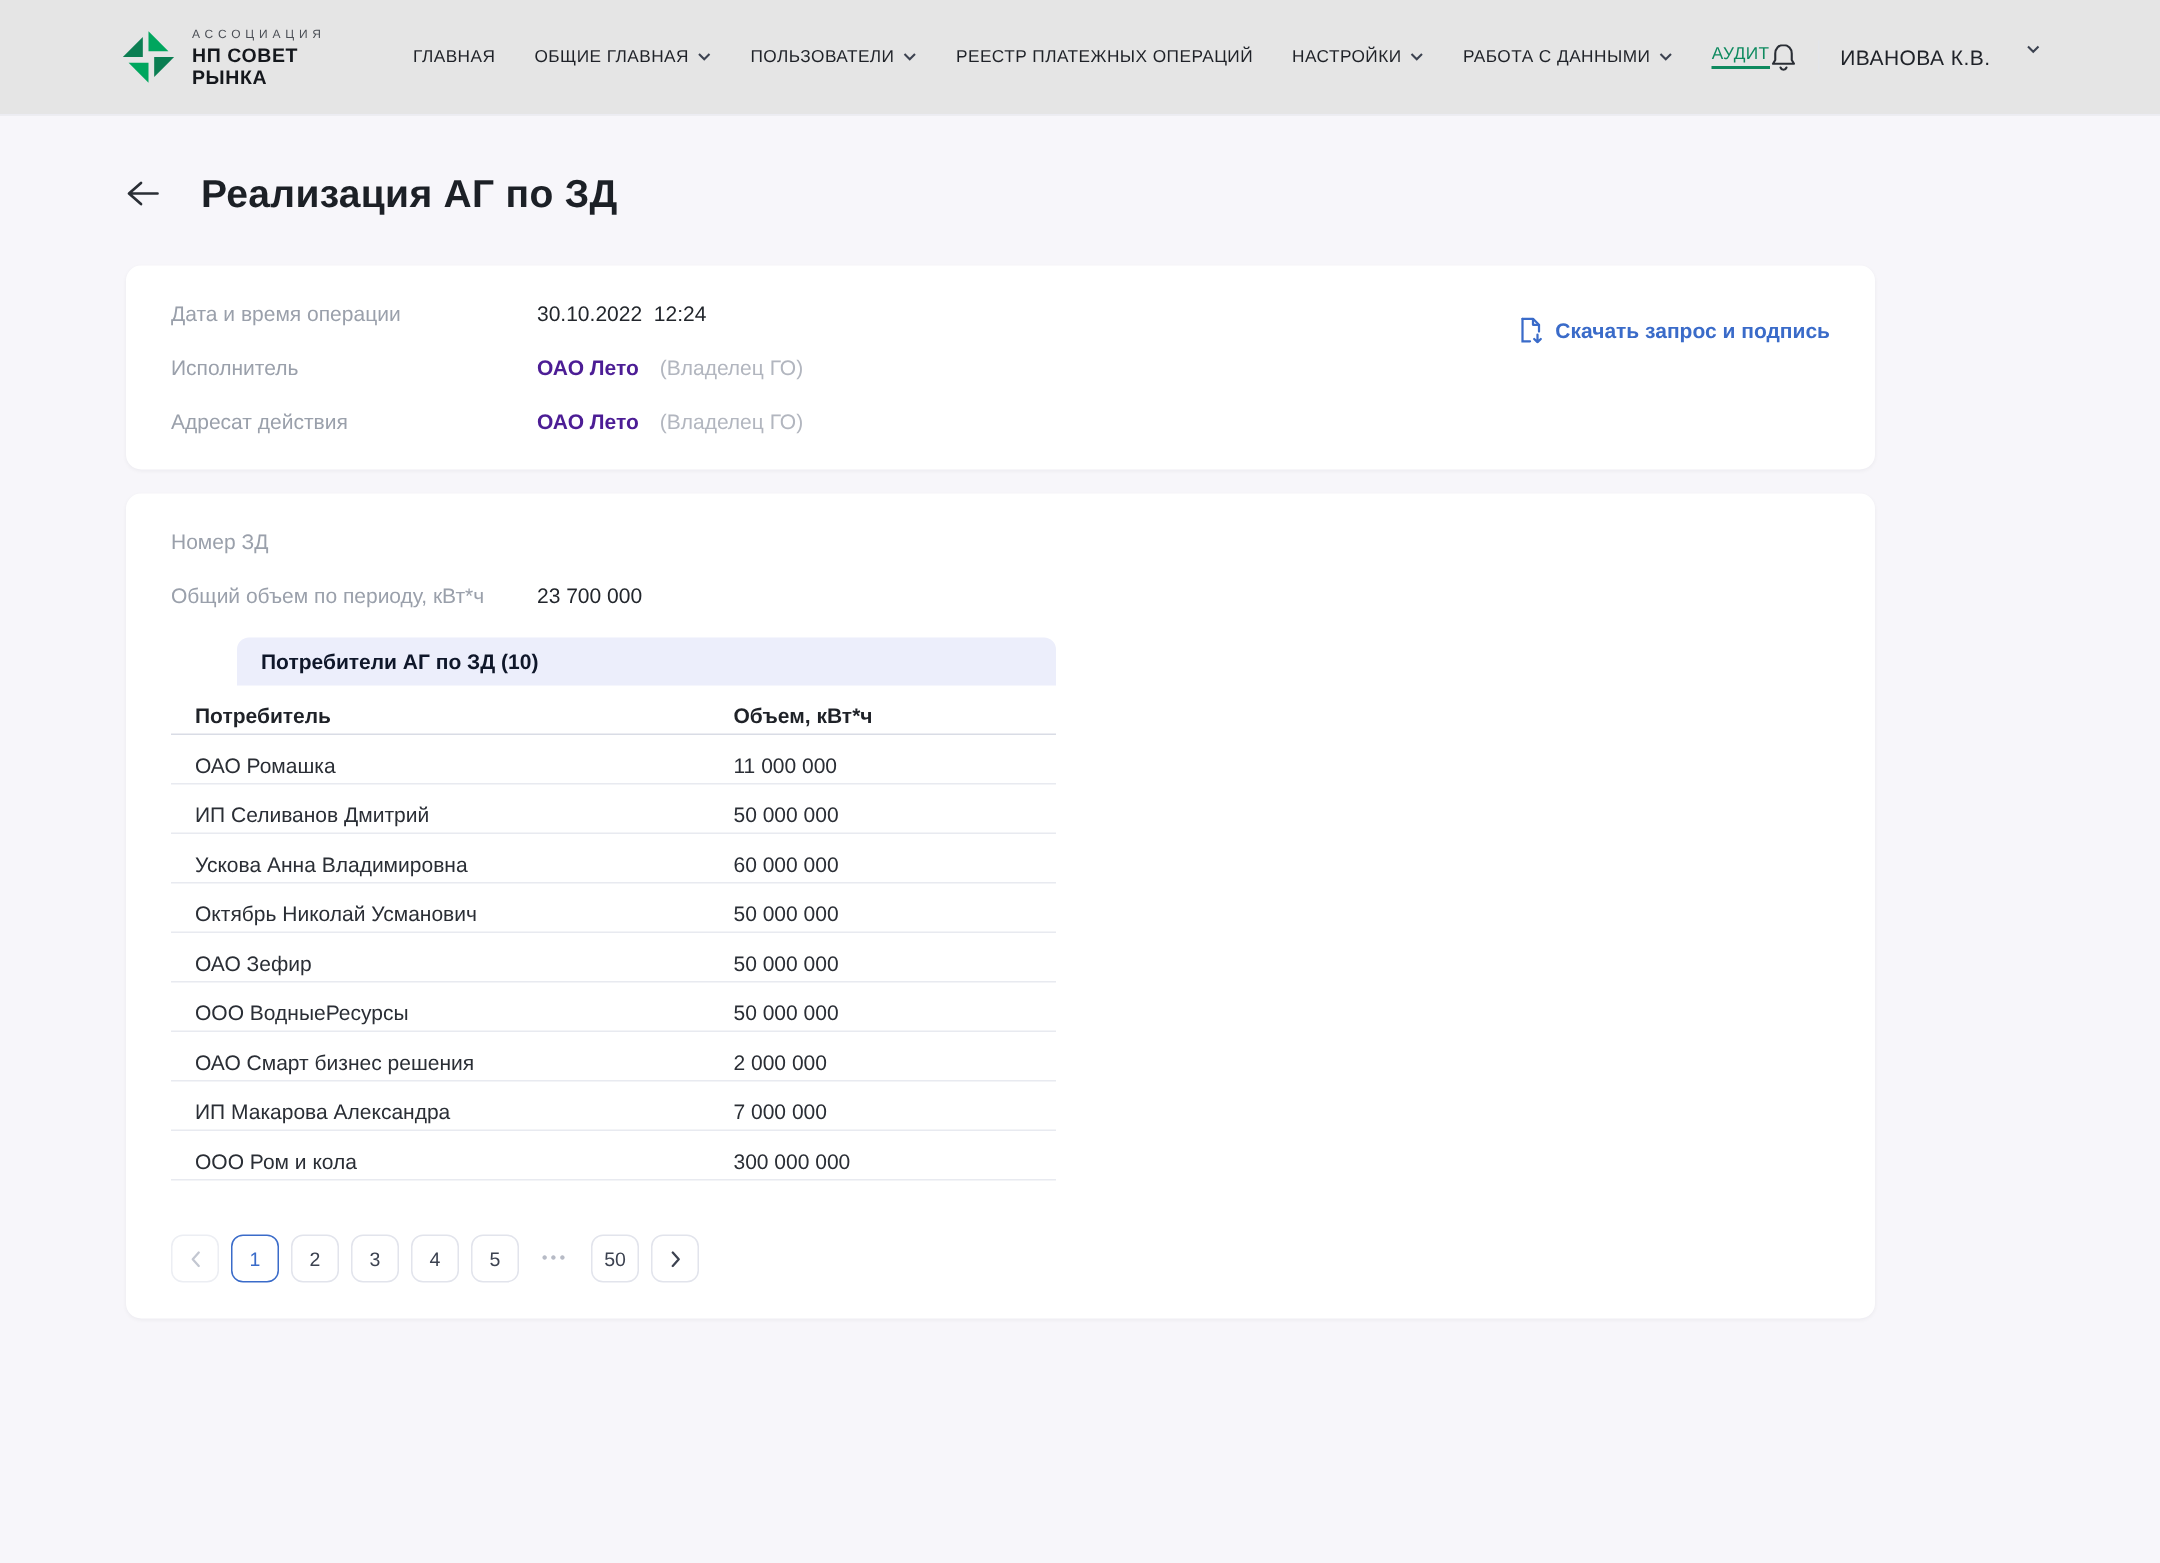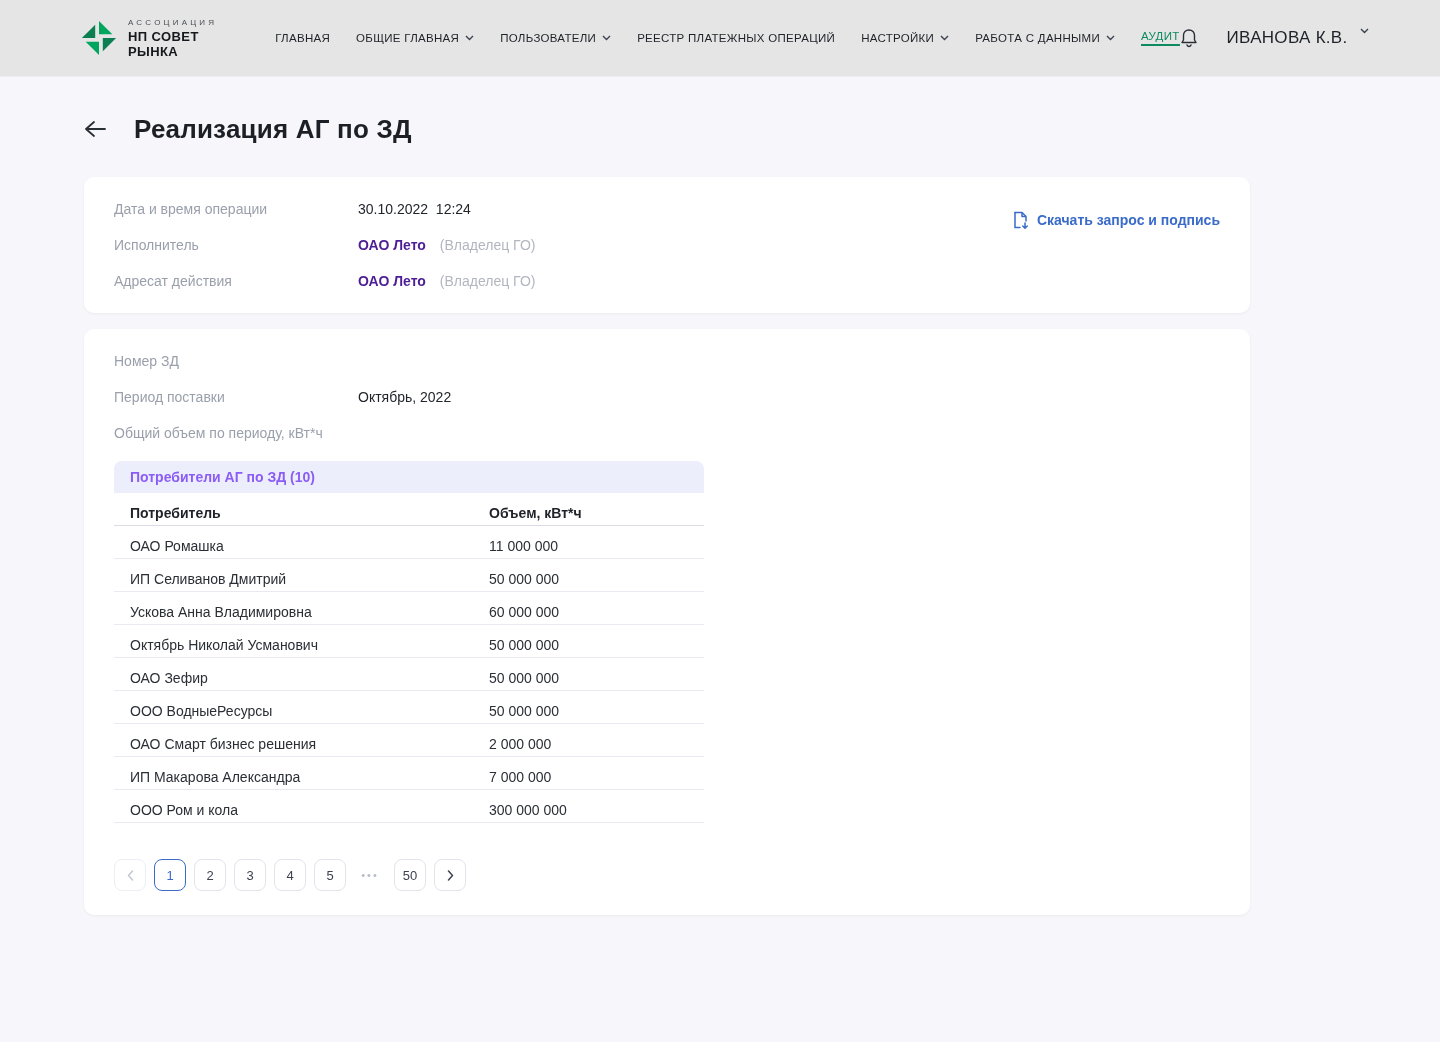--- a/index.html
+++ b/index.html
@@ -41,22 +41,22 @@
     color: #0e8a5f;
     border-bottom: 2px solid #0e8a5f;
     padding-bottom: 2px;
   }
   .chev { display: inline-flex; }
 
   .header-right { display: flex; align-items: center; gap: 14px; }
   .bell-btn { cursor: pointer; display: inline-flex; }
   .header-divider { width: 1px; height: 22px; background: #e3e5ea; }
   .user-menu {
-    display: flex; gap: 12px;
-    font-size: 17px; font-weight: 500; letter-spacing: .3px;
+    display: flex; gap: 24px;
+    font-size: 14px; font-weight: 500; letter-spacing: .3px;
     color: #1f2228; cursor: pointer; white-space: nowrap;
   }
 
   
   .main { width: 1166px; margin-left: 84px; padding-bottom: 60px; }
   .title-row { display: flex; align-items: center; gap: 28px; margin-top: 30px; height: 44px; }
   .back-btn { cursor: pointer; display: inline-flex; align-items: center; }
   .page-title { font-size: 26px; font-weight: 600; color: #1c2026; letter-spacing: .2px; }
 
   .card {
@@ -84,21 +84,21 @@
   }
 
   
   .consumers-table { width: 590px; margin-top: 20px; }
   .table-title {
     background: #eceefb;
     border-radius: 8px 8px 0 0;
     height: 32px;
     display: flex; align-items: center;
     padding: 0 16px;
-    font-size: 14px; font-weight: 700; color: #8b5cf6;
+    font-size: 14px; font-weight: 700; color: #0f172a; margin-left: 44px;
   }
   .t-row {
     display: grid;
     grid-template-columns: 359px 1fr;
     align-items: center;
     height: 33px;
     padding: 12px 16px;
     border-bottom: 1px solid #e8eaf0;
     font-size: 14px;
   }
@@ -252,25 +252,22 @@
       <span>Скачать запрос и подпись</span>
     </div>
   </div>
 
   <div class="card card-details">
     <div class="info-rows">
       <div class="info-row">
         <span class="info-label">Номер ЗД</span>
       </div>
       <div class="info-row">
-        <span class="info-label">Период поставки</span>
-        <span class="info-value">Октябрь, 2022</span>
-      </div>
-      <div class="info-row">
         <span class="info-label">Общий объем по периоду, кВт*ч</span>
+        <span class="info-value">23 700 000</span>
       </div>
     </div>
 
     <div class="consumers-table">
       <div class="table-title">Потребители АГ по ЗД (10)</div>
       <div class="t-row t-head">
         <span>Потребитель</span>
         <span>Объем, кВт*ч</span>
       </div>
 

